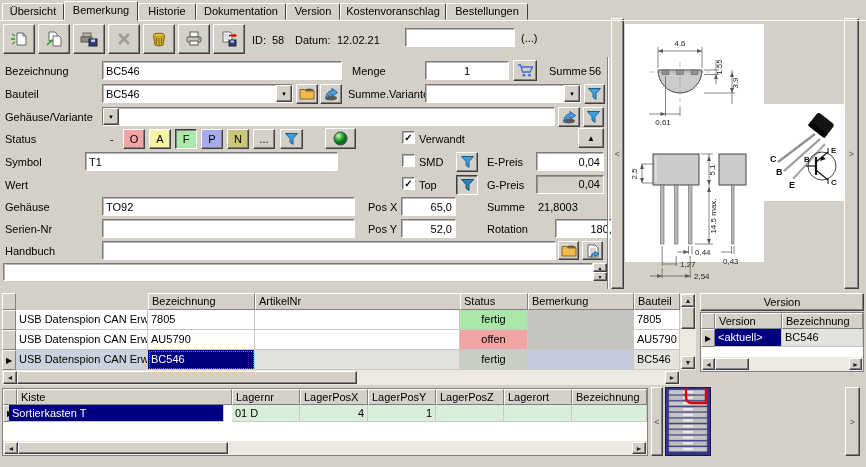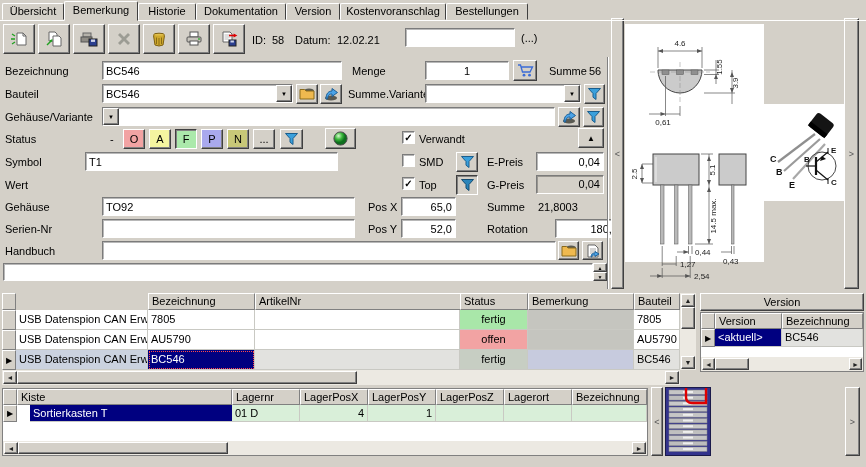--- a/index.html
+++ b/index.html
@@ -478,21 +478,21 @@
   <div class="whitebox" style="left:2px;top:388px;width:646px;height:68px;border:1px solid #808080"></div>
   <div class="th" style="left:3px;top:389px;width:14px;height:16px"></div>
   <div class="th" style="left:17px;top:389px;width:215px;height:16px;line-height:14px">Kiste</div>
   <div class="th" style="left:232px;top:389px;width:68px;height:16px;line-height:14px">Lagernr</div>
   <div class="th" style="left:300px;top:389px;width:68px;height:16px;line-height:14px">LagerPosX</div>
   <div class="th" style="left:368px;top:389px;width:68px;height:16px;line-height:14px">LagerPosY</div>
   <div class="th" style="left:436px;top:389px;width:68px;height:16px;line-height:14px">LagerPosZ</div>
   <div class="th" style="left:504px;top:389px;width:68px;height:16px;line-height:14px">Lagerort</div>
   <div class="th" style="left:572px;top:389px;width:75px;height:16px;line-height:14px">Bezeichnung</div>
   <div class="ind" style="left:3px;top:405px;width:14px;height:17px;line-height:16px"><span>▶</span></div>
-  <div class="td sel" style="left:30px;top:405px;width:215px;height:17px;line-height:16px">Sortierkasten T</div>
+  <div class="td sel" style="left:9px;top:405px;width:215px;height:17px;line-height:16px">Sortierkasten T</div>
   <div class="td" style="left:232px;top:405px;width:68px;height:17px;line-height:16px;background:#d9efd9">01 D</div>
   <div class="td cellr" style="left:300px;top:405px;width:68px;height:17px;line-height:16px;background:#d9efd9">4</div>
   <div class="td cellr" style="left:368px;top:405px;width:68px;height:17px;line-height:16px;background:#d9efd9">1</div>
   <div class="td" style="left:436px;top:405px;width:68px;height:17px;line-height:16px;background:#d9efd9"></div>
   <div class="td" style="left:504px;top:405px;width:68px;height:17px;line-height:16px;background:#d9efd9"></div>
   <div class="td" style="left:572px;top:405px;width:75px;height:17px;line-height:16px;background:#d9efd9"></div>
   <div class="track" style="left:3px;top:441px;width:644px;height:14px"></div>
   <div class="btn abs sbtn" style="left:4px;top:442px;width:14px;height:12px">◄</div>
   <div class="thumb" style="left:18px;top:442px;width:210px;height:12px"></div>
   <div class="btn abs sbtn" style="left:632px;top:442px;width:14px;height:12px">►</div>

